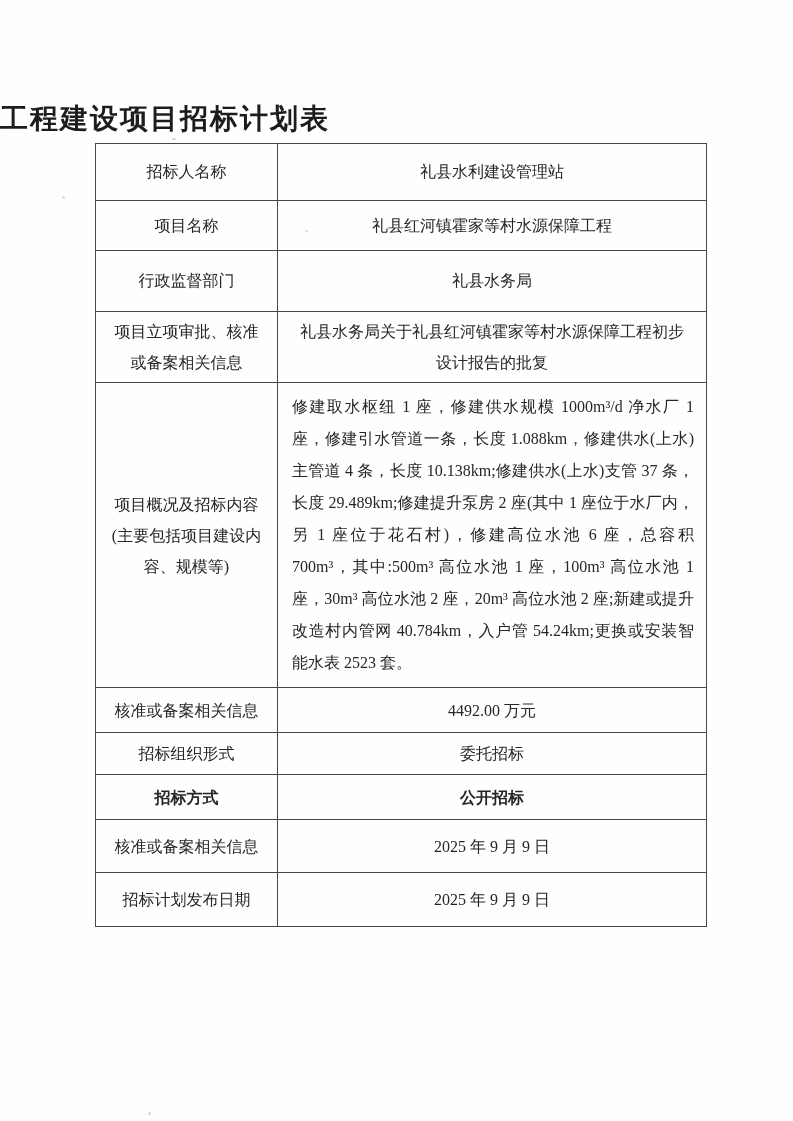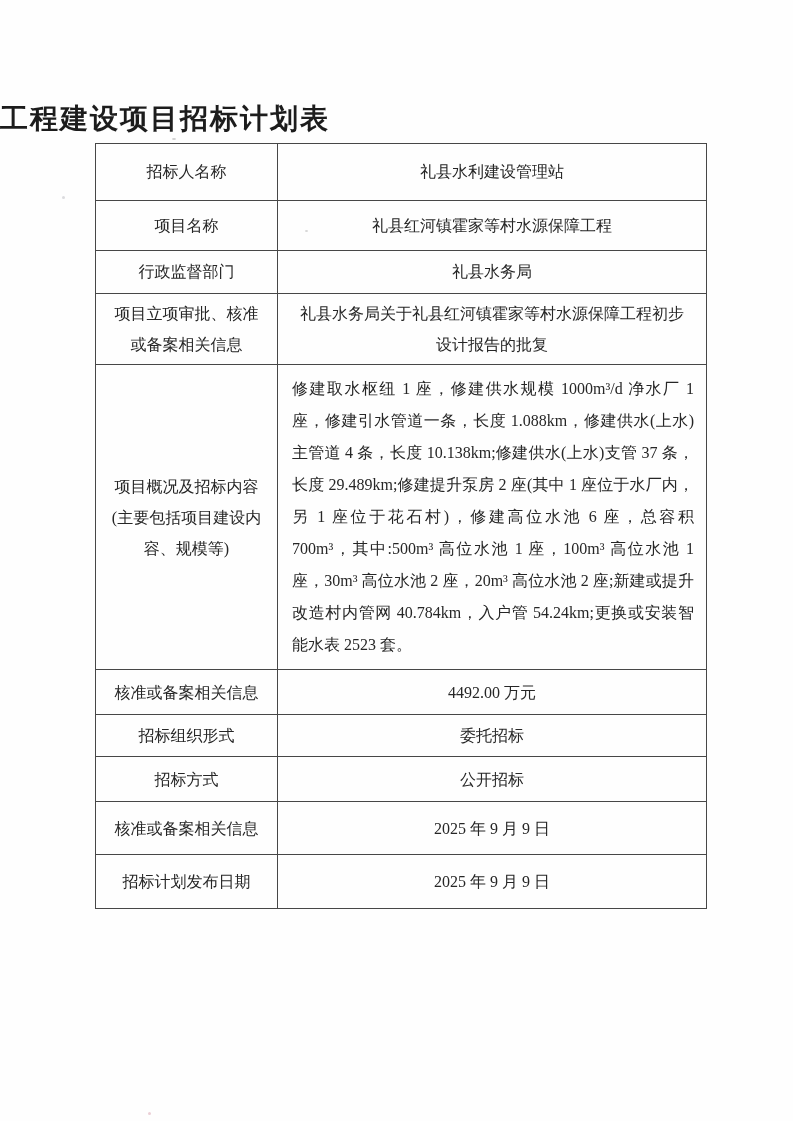--- a/index.html
+++ b/index.html
@@ -46,27 +46,27 @@
   }
   tr.long td.value {
     text-align:left;
     text-align:justify;
     padding:8px 12px 8px 14px;
     line-height:2.0;
   }
   
   tr.r1  { height:57px; }
   tr.r2  { height:50px; }
-  tr.r3  { height:43px; }
+  tr.r3  { height:61px; }
   tr.r4  { height:67px; }
   tr.r5  { height:253px; }
   tr.r6  { height:50px; }
   tr.r7  { height:45px; }
   tr.r8  { height:42px; }
-  tr.r9  { height:45px; }
+  tr.r9  { height:45px;font-weight:bold; }
   tr.r10 { height:53px; }
   tr.r11 { height:54px; }
   
   .speck { position:absolute; border-radius:50%; pointer-events:none; }
   .s1 { left:172px; top:138px; width:4px; height:2px; background:rgba(120,120,120,.35); }
   .s2 { left:62px;  top:196px; width:3px; height:3px; background:rgba(140,140,150,.3); }
   .s3 { left:305px; top:230px; width:3px; height:2px; background:rgba(120,120,120,.3); }
   .s4 { left:148px; top:1112px; width:3px; height:3px; background:rgba(200,120,140,.35); }
 </style>
 </head>

